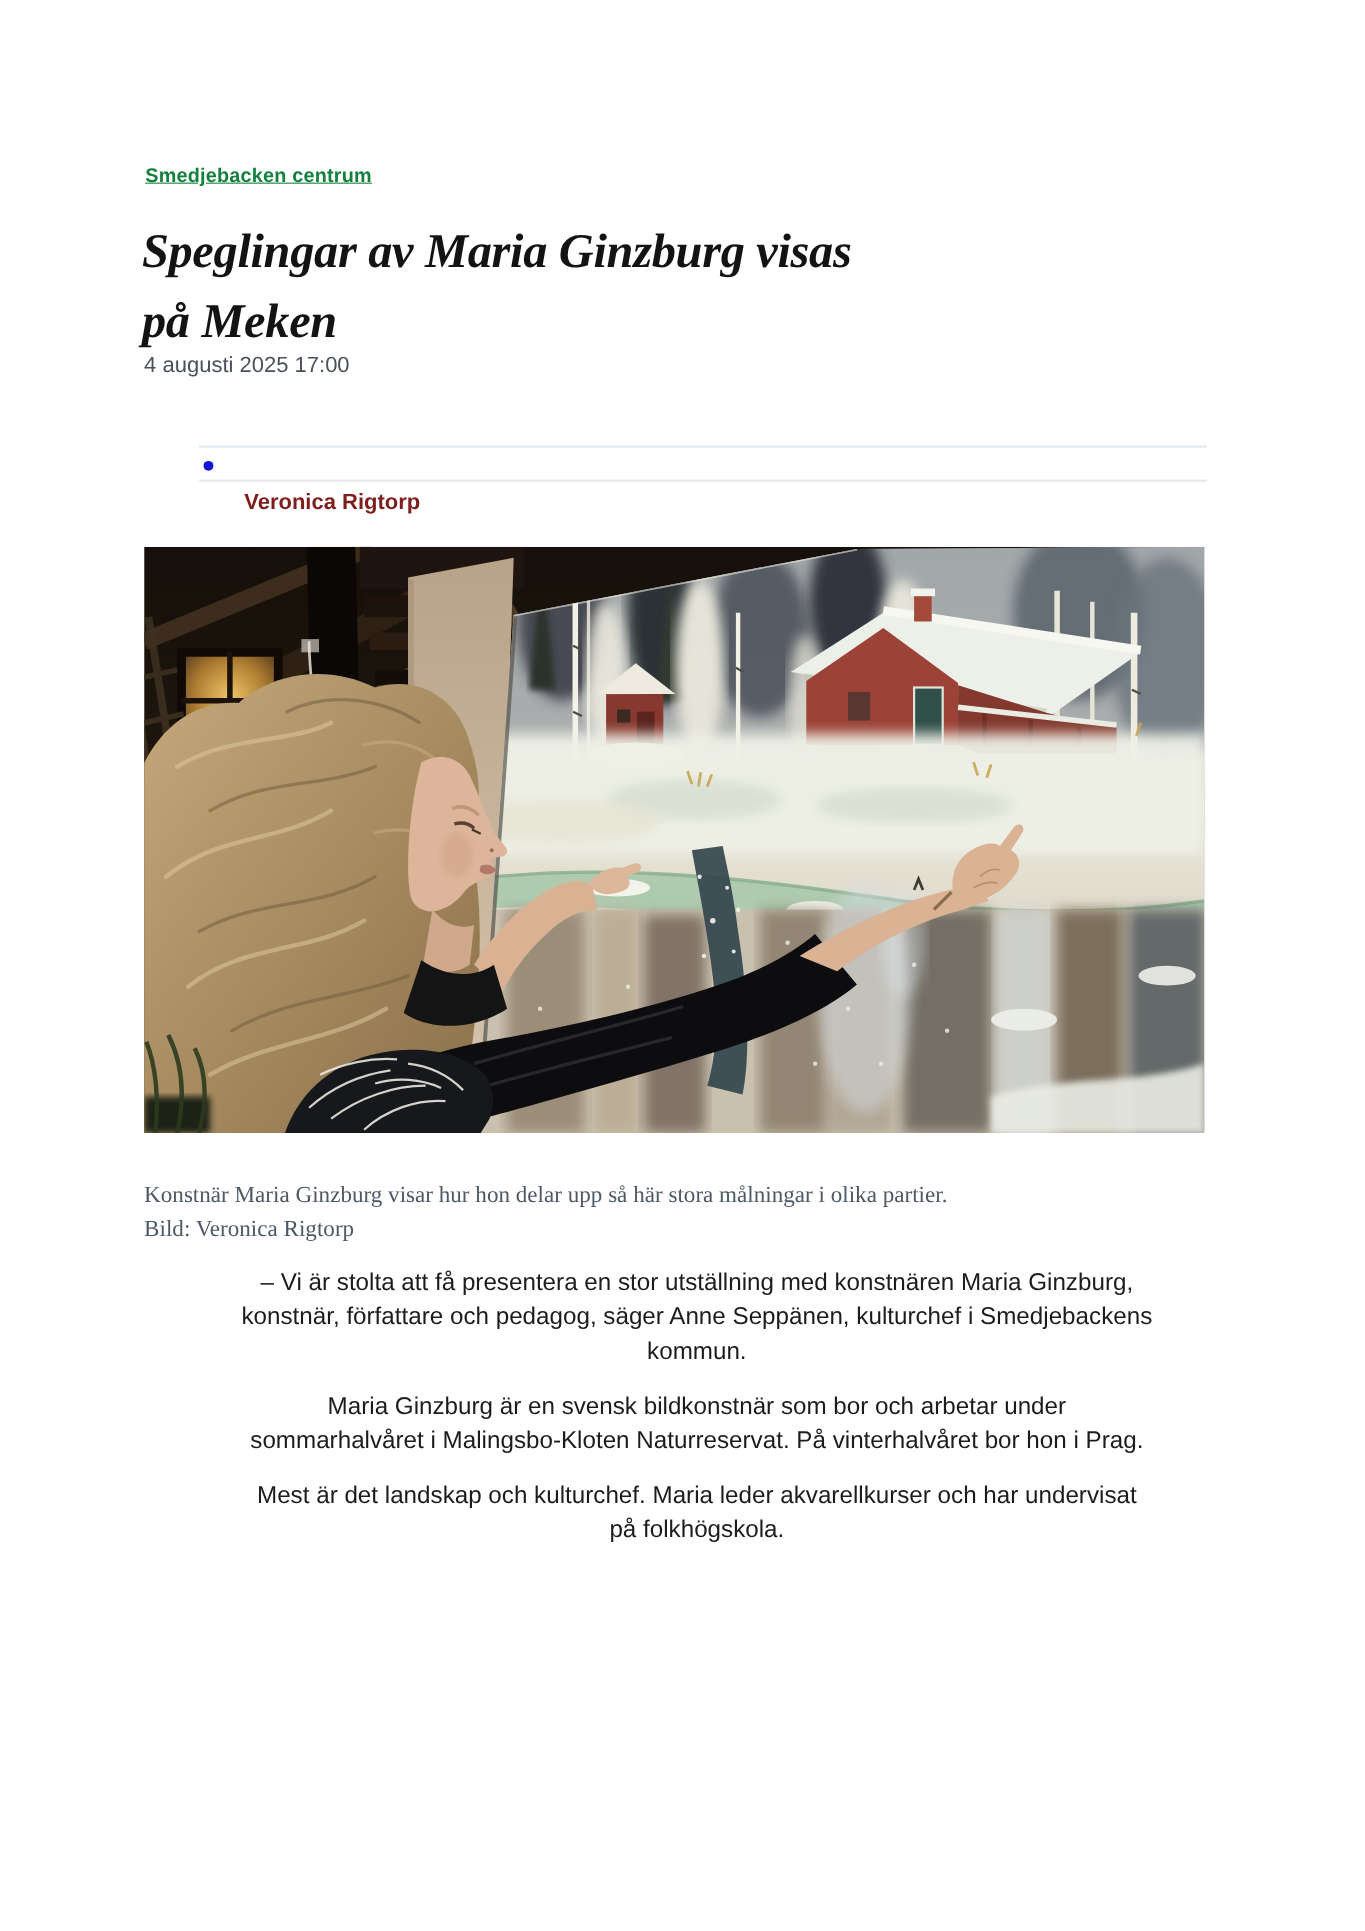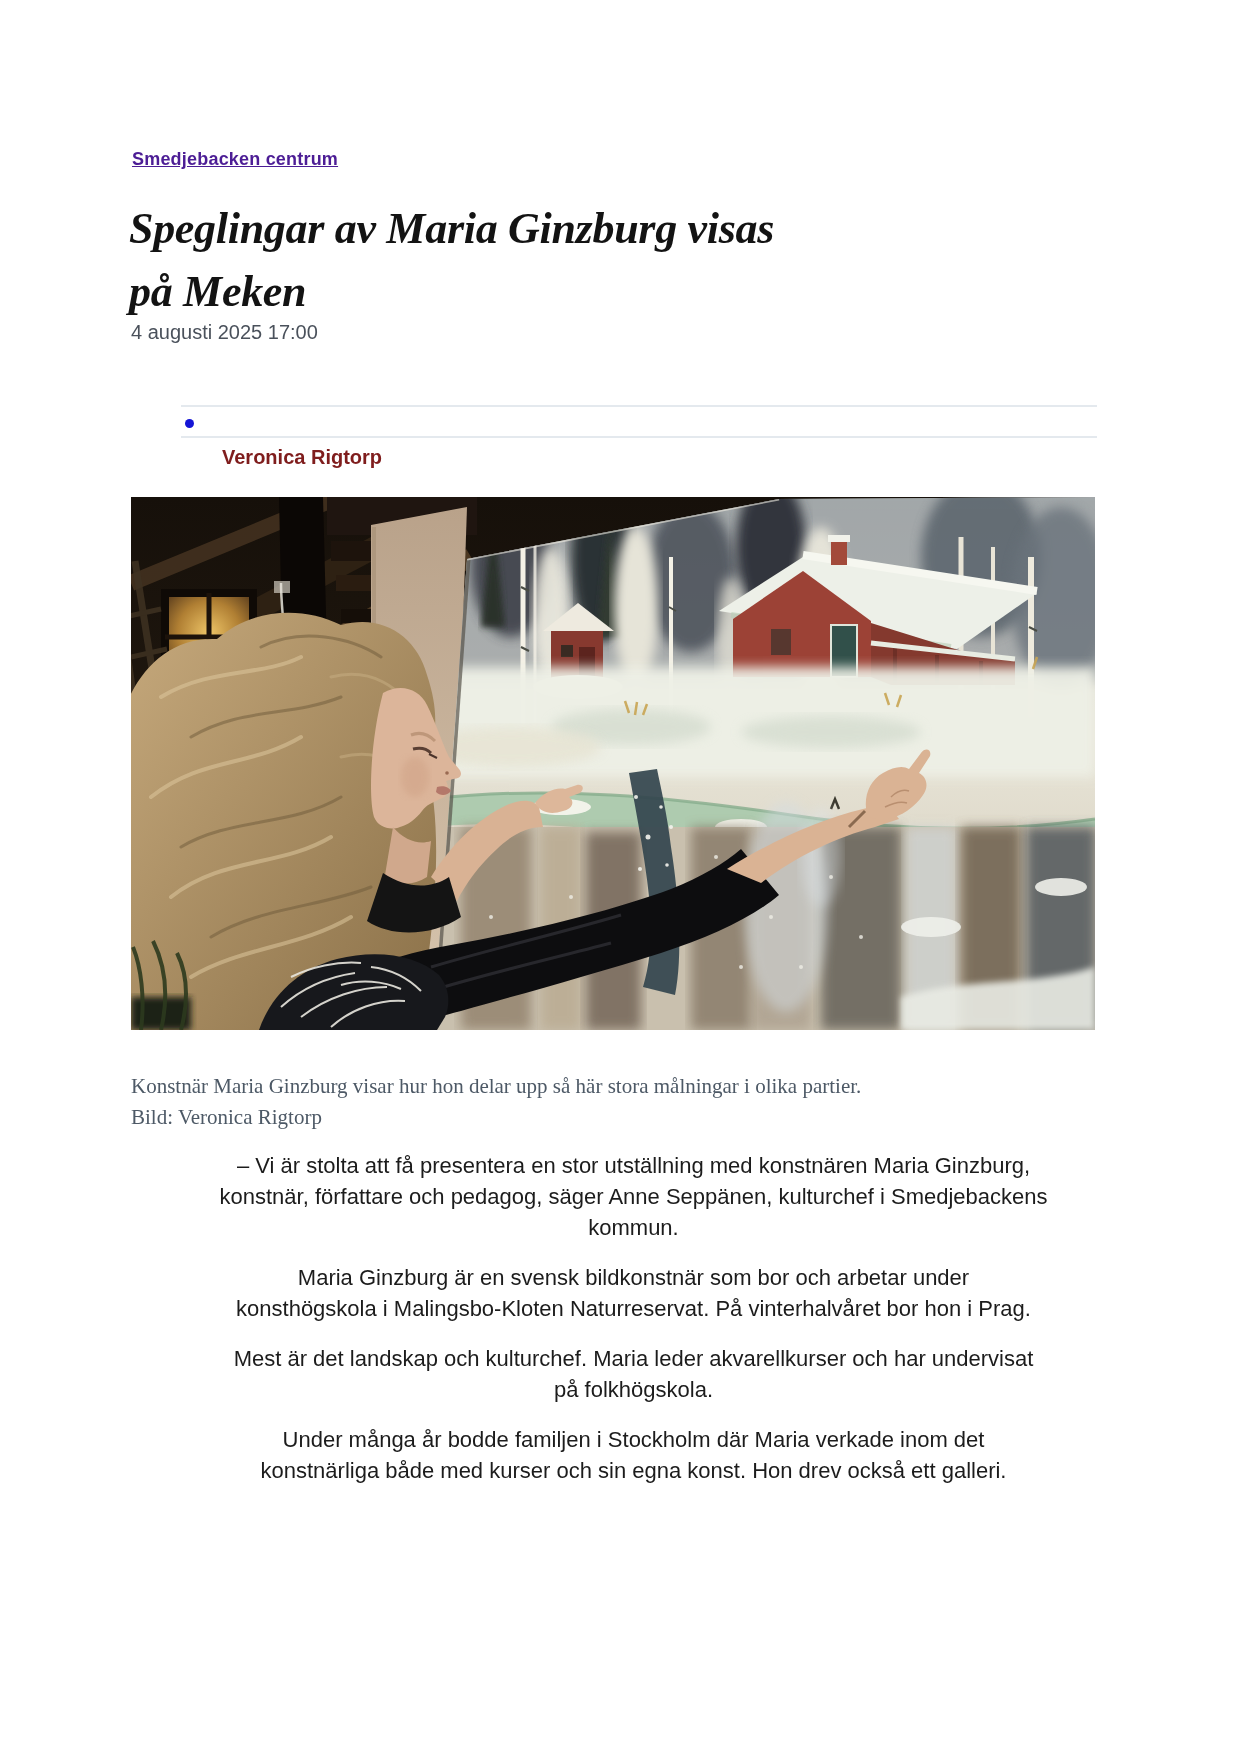--- a/index.html
+++ b/index.html
@@ -1,19 +1,19 @@
 <!DOCTYPE html>
 <html><head>
 <meta charset="utf-8">
 <style>
   html,body{margin:0;padding:0;background:#ffffff;}
   .page{position:relative;width:1241px;height:1755px;background:#fff;overflow:hidden;
         font-family:"Liberation Sans",sans-serif;}
   .kicker{position:absolute;left:132px;top:149px;font-size:18px;font-weight:bold;
-          color:#4c1d95;text-decoration:underline;letter-spacing:.2px;cursor:pointer;}
+          color:#15803d;text-decoration:underline;letter-spacing:.2px;cursor:pointer;}
   h1.headline{position:absolute;left:129px;top:197px;margin:0;width:1040px;
           font-family:"Liberation Serif",serif;font-weight:bold;font-size:44px;
           line-height:63px;color:#131313;letter-spacing:-.3px;white-space:pre-line;font-style:italic;}
   .date{position:absolute;left:131px;top:321px;font-size:20px;color:#4a515b;}
   .lede{position:absolute;left:131px;top:348px;width:940px;font-size:21px;
         font-weight:bold;color:#181818;line-height:28px;white-space:pre-line;}
   .rule{position:absolute;left:181px;width:916px;height:2px;}
   .rule.r1{top:405px;}
   .rule.r2{top:436px;}
   .bullet{position:absolute;left:185px;top:419px;width:9px;height:9px;border-radius:50%;}
@@ -282,20 +282,18 @@
   </figure>
 
   <figcaption class="caption" style="color: rgb(77, 89, 102); margin-top: 12px;">Konstnär Maria Ginzburg visar hur hon delar upp så här stora målningar i olika partier.
 Bild: Veronica Rigtorp</figcaption>
 
   <div class="body" style="color: rgb(28, 28, 28);">
     <p>– Vi är stolta att få presentera en stor utställning med konstnären Maria Ginzburg,
 konstnär, författare och pedagog, säger Anne Seppänen, kulturchef i Smedjebackens
 kommun.</p>
     <p>Maria Ginzburg är en svensk bildkonstnär som bor och arbetar under
-konsthögskola i Malingsbo-Kloten Naturreservat. På vinterhalvåret bor hon i Prag.</p>
+sommarhalvåret i Malingsbo-Kloten Naturreservat. På vinterhalvåret bor hon i Prag.</p>
     <p>Mest är det landskap och kulturchef. Maria leder akvarellkurser och har undervisat
 på folkhögskola.</p>
-    <p>Under många år bodde familjen i Stockholm där Maria verkade inom det
-konstnärliga både med kurser och sin egna konst. Hon drev också ett galleri.</p>
   </div>
 
 </div>
 
 </body></html>

